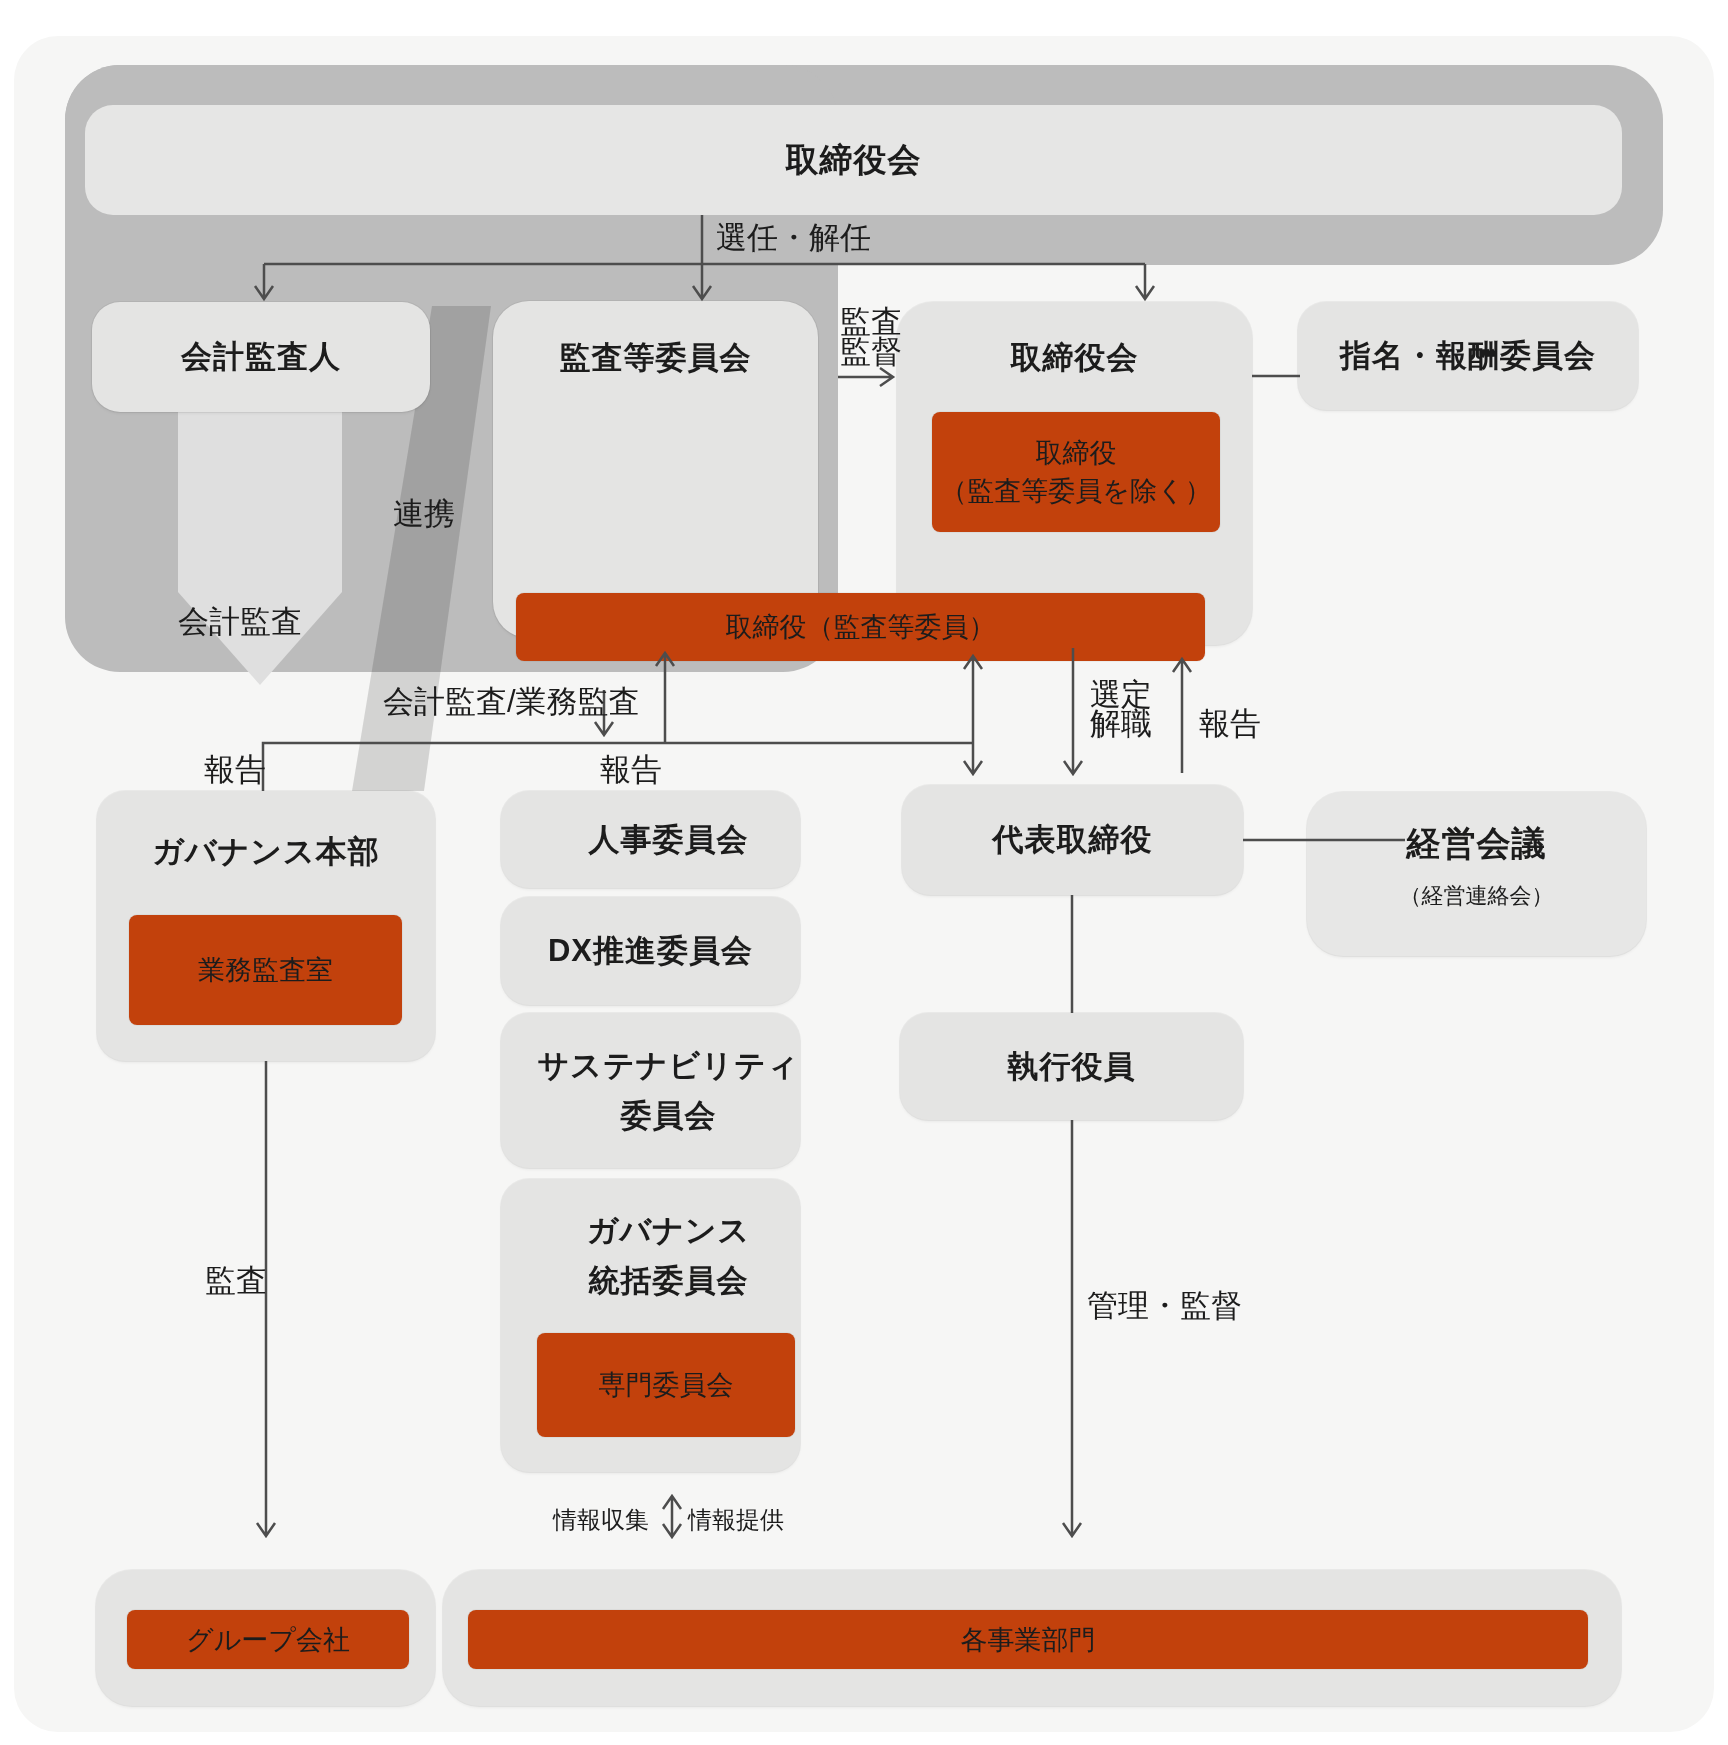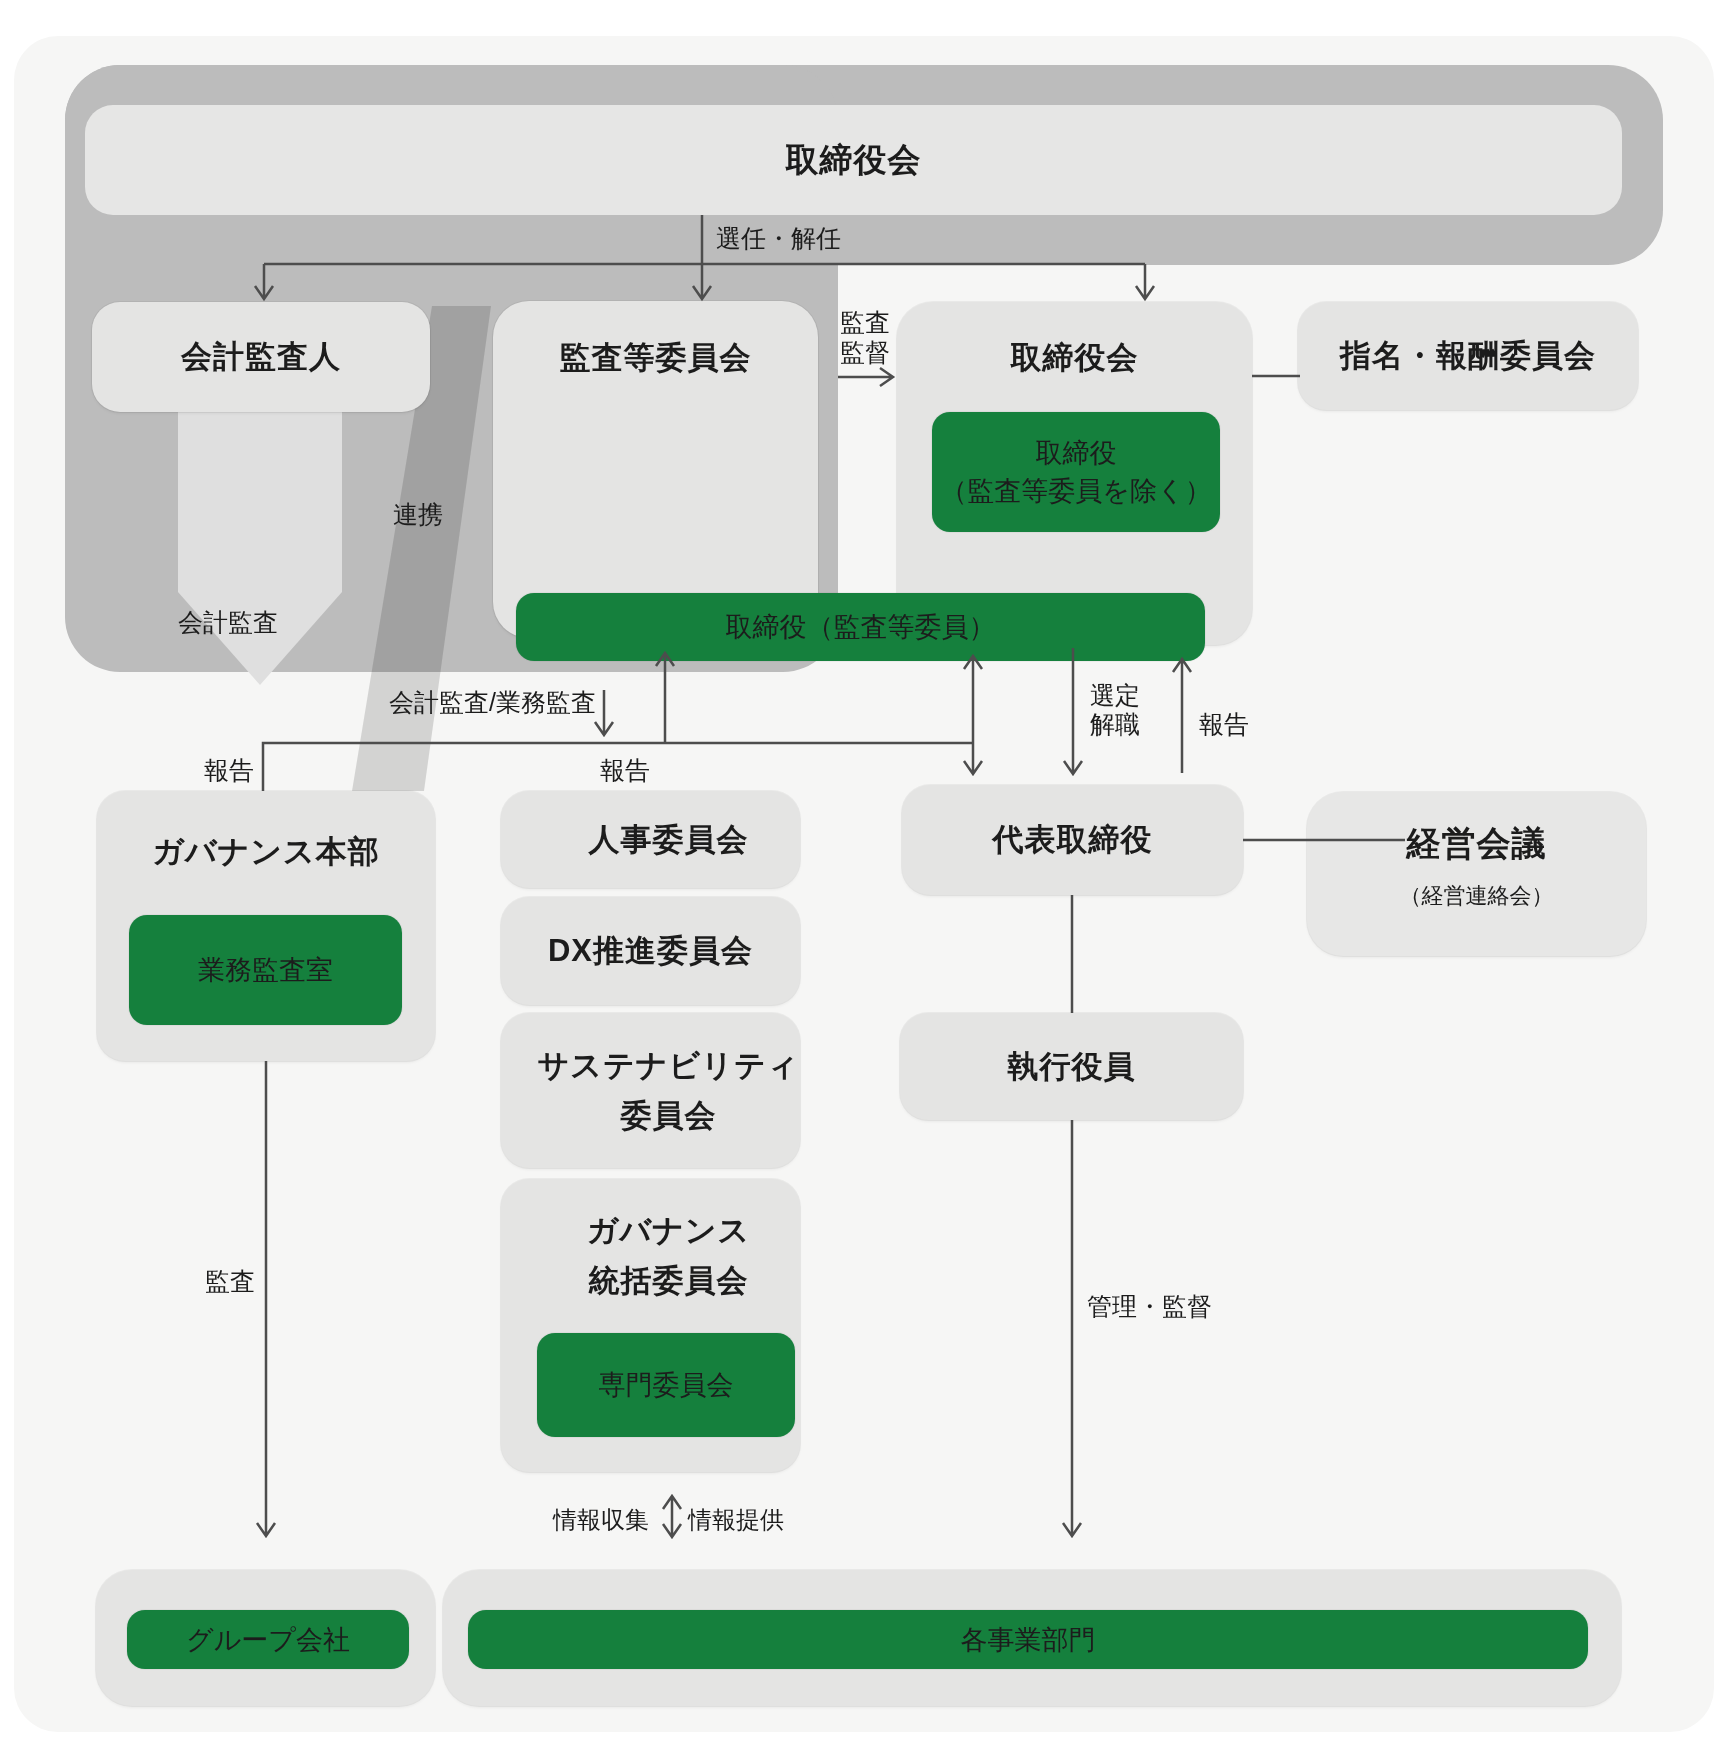--- a/index.html
+++ b/index.html
@@ -6,26 +6,26 @@
   #stage{position:relative;width:1728px;height:1745px;background:#ffffff;overflow:hidden;
          font-family:"Liberation Sans","DejaVu Sans",sans-serif;color:#1c1c1c;}
   .abs{position:absolute;box-sizing:border-box;}
   #panel{left:14px;top:36px;width:1700px;height:1696px;background:#f6f6f5;border-radius:44px;}
   
   #dark-strip{left:65px;top:65px;width:1598px;height:200px;background:#bcbcbc;border-radius:55px;}
   #dark-block{left:65px;top:65px;width:773px;height:607px;background:#bcbcbc;border-radius:55px;}
   
   .box{background:#e4e4e3;border-radius:28px;box-shadow:0 0 0 1px rgba(0,0,0,0.05),0 2px 3px rgba(0,0,0,0.05);}
   .box-big{border-radius:36px;}
-  .pill{background:#15803d;border-radius:18px;box-shadow:0 0 0 1px rgba(0,0,0,0.04);}
+  .pill{background:#c2410c;border-radius:8px;box-shadow:0 0 0 1px rgba(0,0,0,0.04);}
   .ttl{font-weight:bold;font-size:31px;letter-spacing:1px;display:flex;align-items:center;justify-content:center;text-align:center;}
   .ttl-lines{font-weight:bold;font-size:31px;letter-spacing:1px;line-height:50px;display:flex;flex-direction:column;align-items:center;justify-content:center;text-align:center;padding-left:36px;}
   .pill-txt{font-size:27px;display:flex;align-items:center;justify-content:center;text-align:center;}
   .pill-txt2{font-size:27px;line-height:38px;display:flex;flex-direction:column;align-items:center;justify-content:center;text-align:center;}
-  .lbl{font-size:25px;line-height:28px;white-space:nowrap;}
+  .lbl{font-size:31px;line-height:28px;white-space:nowrap;}
   svg{display:block;}
   .z1{z-index:1;} .z2{z-index:2;} .z3{z-index:3;} .z4{z-index:4;}
 </style>
 </head>
 <body>
 
 <div id="stage">
 
   <div id="panel" class="abs z1"></div>
 

